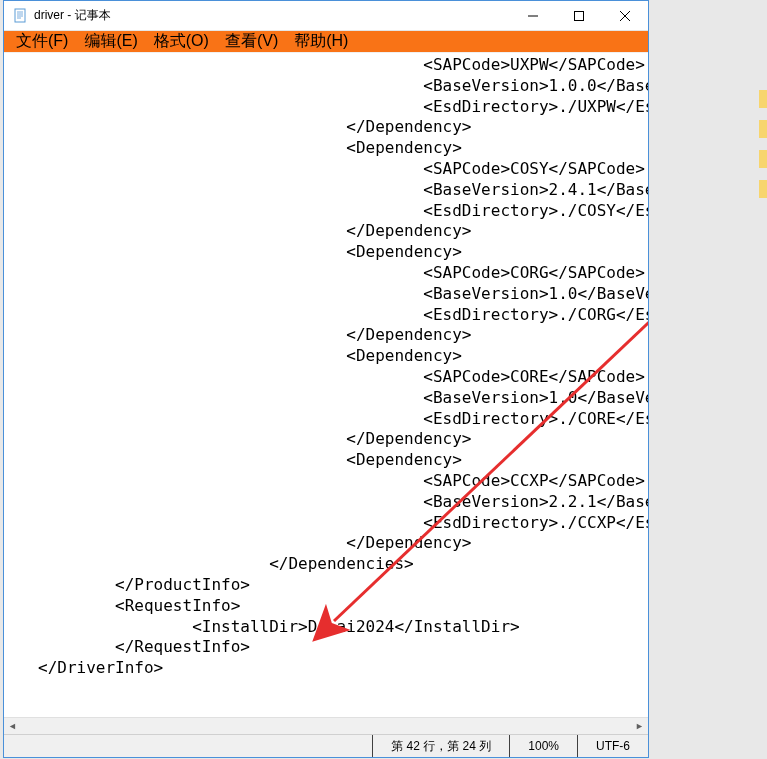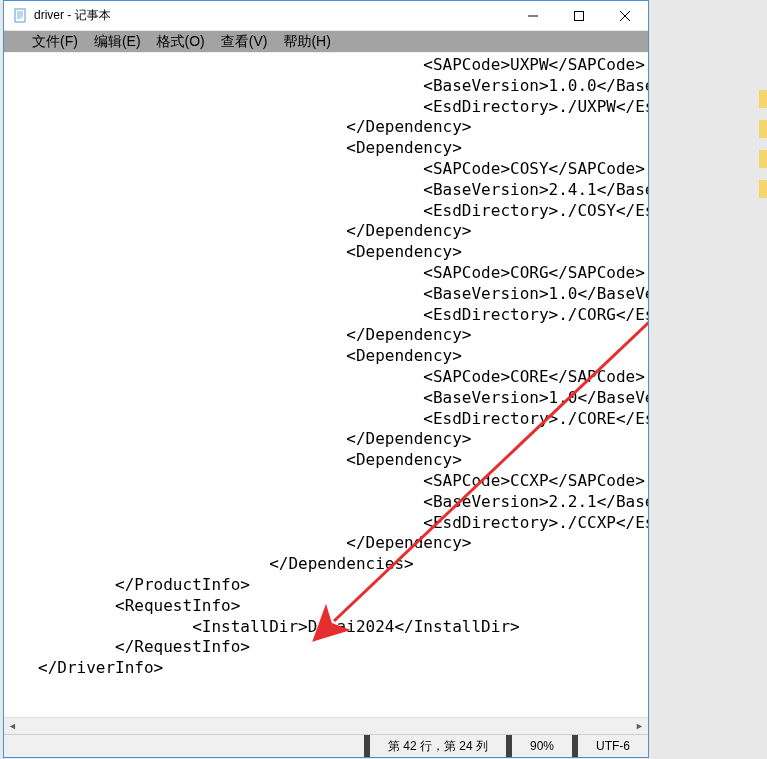--- a/index.html
+++ b/index.html
@@ -52,26 +52,26 @@
       height: 30px;
       display: flex;
       align-items: center;
       justify-content: center;
       font-size: 10px;
       color: #000;
       cursor: pointer;
     }
     .menubar {
       height: 22px;
-      background: #a3a3a3;
-      display: flex;
-      align-items: center;
-      padding-left: 20px;
+      background: #f97316;
+      display: flex;
+      align-items: center;
+      padding-left: 4px;
       border-bottom: 1px solid #f0f0f0;
-      font-size: 14px;
+      font-size: 16px;
     }
     .menu-item {
       padding: 2px 8px;
       cursor: pointer;
     }
     .content {
       flex: 1;
       overflow: auto;
       position: relative;
       background: #fff;
@@ -95,21 +95,21 @@
       background: #f0f0f0;
       border-top: 1px solid #d0d0d0;
       display: flex;
       align-items: center;
       font-size: 12px;
       color: #000;
     }
     .status-spacer { flex: 1; }
     .status-cell {
       padding: 0 18px;
-      border-left: 6px solid #404040;
+      border-left: 1px solid #404040;
       height: 100%;
       display: flex;
       align-items: center;
     }
     .scrollbar-h {
       height: 17px;
       background: #f0f0f0;
       border-top: 1px solid #e0e0e0;
       display: flex;
       align-items: center;
@@ -232,16 +232,16 @@
 
   <div class="scrollbar-h">
     <div class="sb-arrow">◄</div>
     <div class="sb-track"></div>
     <div class="sb-arrow">►</div>
   </div>
 
   <div class="statusbar">
     <div class="status-spacer"></div>
     <div class="status-cell">第 42 行，第 24 列</div>
-    <div class="status-cell">90%</div>
+    <div class="status-cell">100%</div>
     <div class="status-cell">UTF-6</div>
   </div>
 </div>
 
 </body></html>

